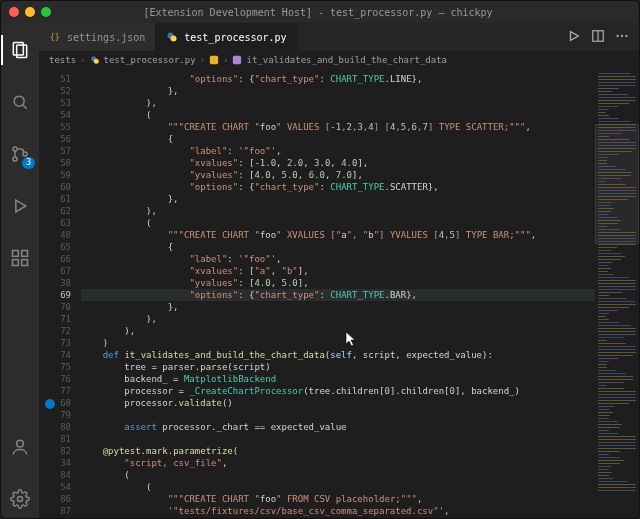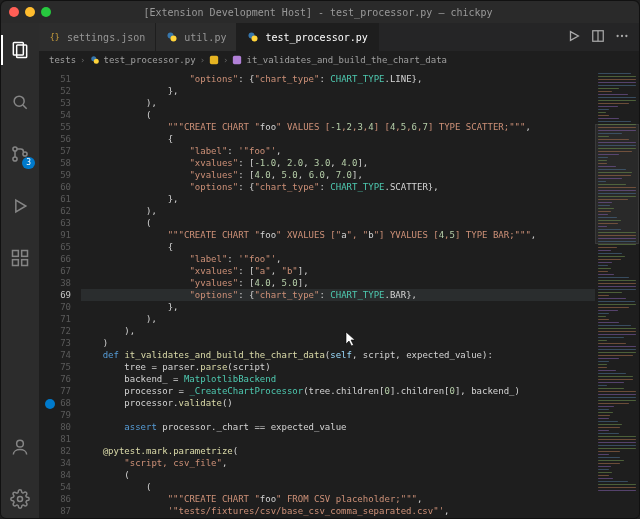--- a/index.html
+++ b/index.html
@@ -269,29 +269,20 @@
     <div class="editor">
 
       <div class="tabbar">
         <div class="tab">
           <span class="fileicon">
             <svg viewBox="0 0 16 16">
                 <text x="1" y="12" font-size="11" fill="#cfa23c">{}</text>
               </svg>
           </span>
           <span>settings.json</span>
-        </div>
-        <div class="tab">
-          <span class="fileicon">
-            <svg viewBox="0 0 16 16">
-                <circle cx="6" cy="6" r="4" fill="#3776ab"></circle>
-                <circle cx="10" cy="10" r="4" fill="#ffd43b"></circle>
-              </svg>
-          </span>
-          <span>util.py</span>
         </div>
         <div class="tab active">
           <span class="fileicon">
             <svg viewBox="0 0 16 16">
                 <circle cx="6" cy="6" r="4" fill="#3776ab"></circle>
                 <circle cx="10" cy="10" r="4" fill="#ffd43b"></circle>
               </svg>
           </span>
           <span>test_processor.py</span>
         </div>
@@ -352,21 +343,21 @@
             <div class="ln">54</div>
             <div class="ln">55</div>
             <div class="ln">56</div>
             <div class="ln">57</div>
             <div class="ln">58</div>
             <div class="ln">59</div>
             <div class="ln">60</div>
             <div class="ln">61</div>
             <div class="ln">62</div>
             <div class="ln">63</div>
-            <div class="ln">91</div>
+            <div class="ln">48</div>
             <div class="ln">65</div>
             <div class="ln">66</div>
             <div class="ln">67</div>
             <div class="ln">38</div>
             <div class="ln current">69</div>
             <div class="ln">70</div>
             <div class="ln">71</div>
             <div class="ln">72</div>
             <div class="ln">73</div>
             <div class="ln">74</div>

